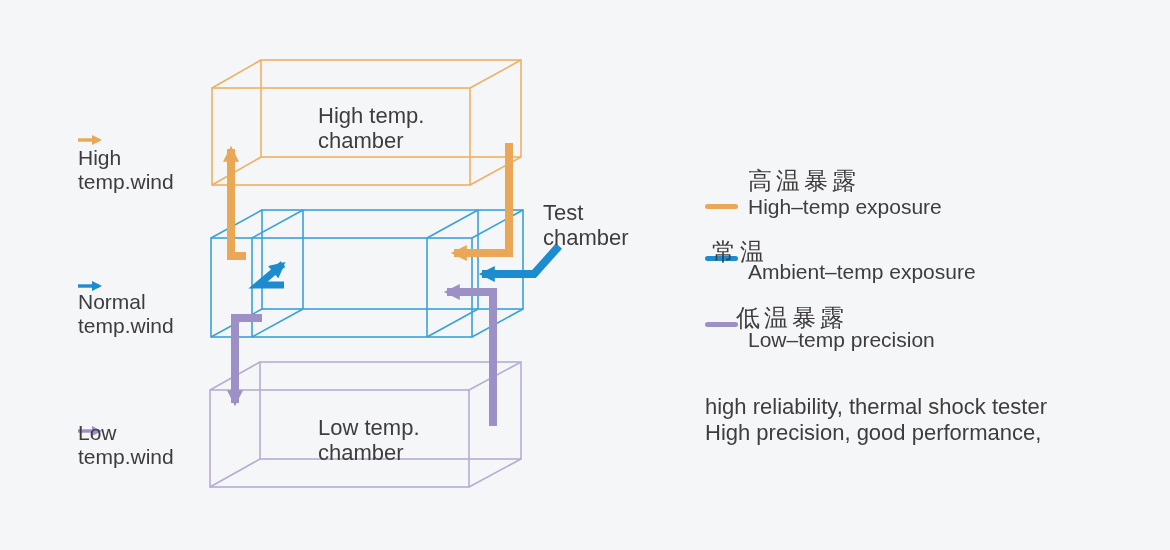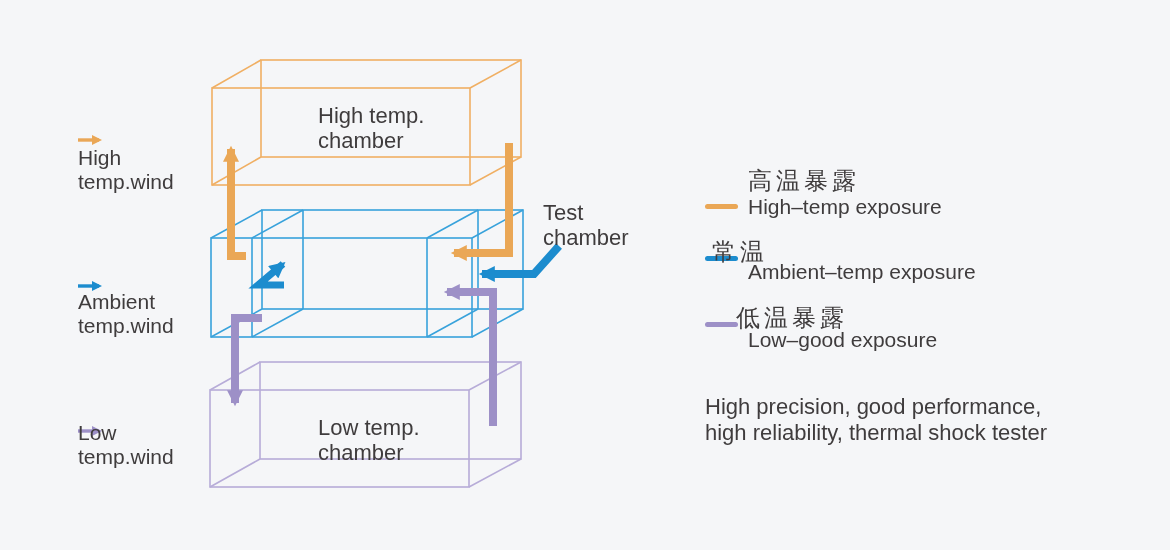--- a/index.html
+++ b/index.html
@@ -87,21 +87,21 @@
       <rect x="705" y="256" width="33" height="5" rx="2.5" fill="#1C8CCE"></rect>
       <rect x="705" y="322" width="33" height="5" rx="2.5" fill="#9D90C7"></rect>
     </g>
   </svg>
 
   <div class="abs lbl" style="left:78px;top:146px;">
     <div>High</div>
     <div>temp.wind</div>
   </div>
   <div class="abs lbl" style="left:78px;top:290px;">
-    <div>Ambient</div>
+    <div>Normal</div>
     <div>temp.wind</div>
   </div>
   <div class="abs lbl" style="left:78px;top:421px;">
     <div>Low</div>
     <div>temp.wind</div>
   </div>
 
   <div class="abs chlbl" style="left:318px;top:103px;">
     <div>High temp.</div>
     <div>chamber</div>
@@ -114,21 +114,21 @@
     <div>Low temp.</div>
     <div>chamber</div>
   </div>
 
   <div>
     <div class="abs zh" style="left:748px;top:171px;">高温暴露</div>
     <div class="abs en" style="left:748px;top:196px;">High–temp exposure</div>
     <div class="abs zh" style="left:712px;top:242px;">常温</div>
     <div class="abs en" style="left:748px;top:245px;margin-top:16px;">Ambient–temp exposure</div>
     <div class="abs zh" style="left:736px;top:308px;">低温暴露</div>
-    <div class="abs en" style="left:748px;top:329px;">Low–good exposure</div>
+    <div class="abs en" style="left:748px;top:329px;">Low–temp precision</div>
   </div>
 
   <div class="abs desc" style="left:705px;top:394px;">
+    <div>high reliability, thermal shock tester</div>
     <div>High precision, good performance,</div>
-    <div>high reliability, thermal shock tester</div>
   </div>
 
 </div>
 
 </body></html>

